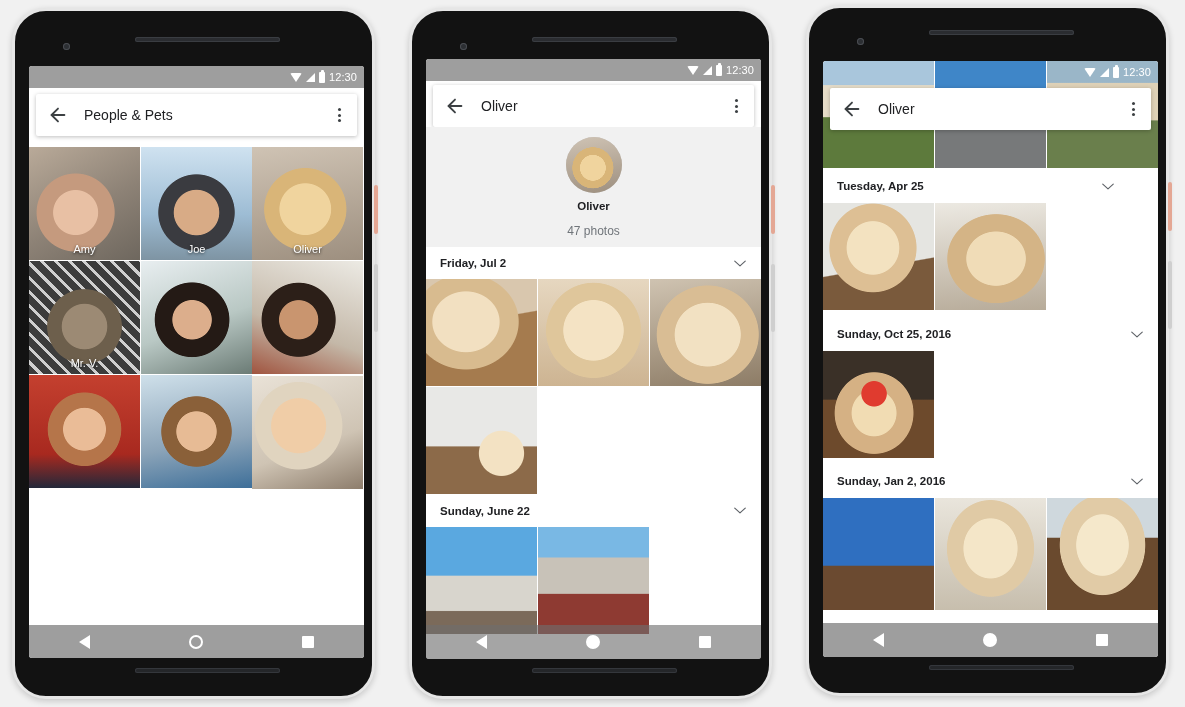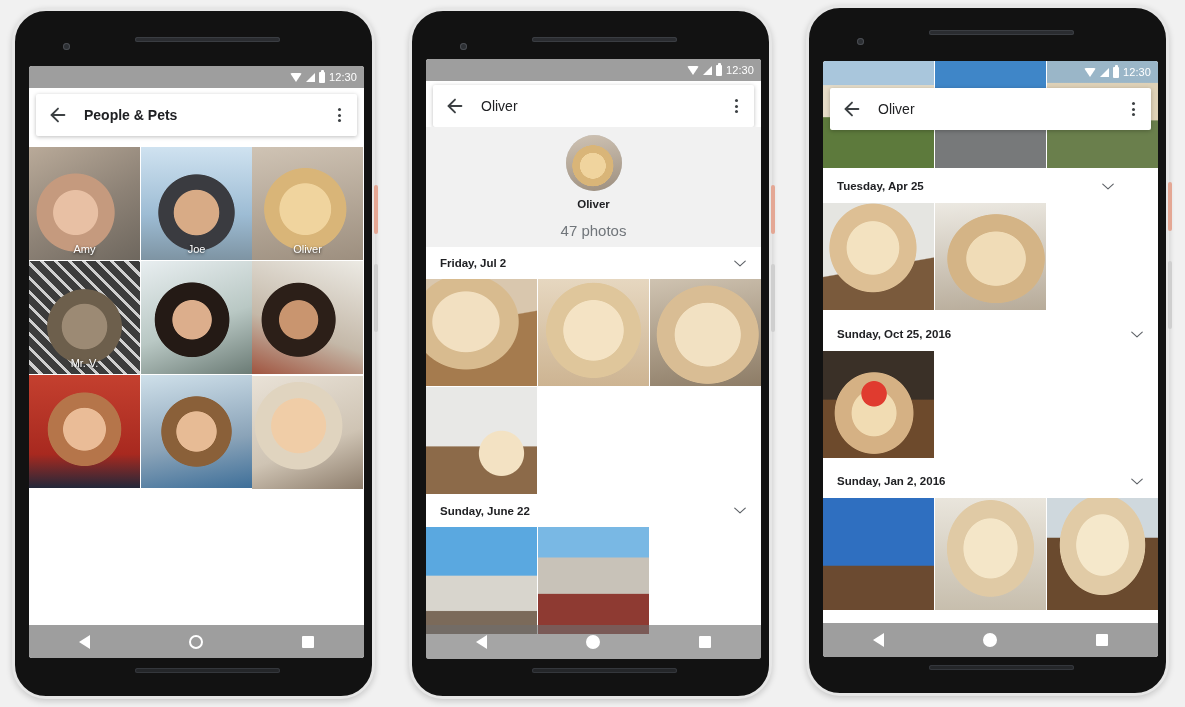--- a/index.html
+++ b/index.html
@@ -142,21 +142,21 @@
   .profile {
     background: #f1f1f1;
     display: flex; flex-direction: column; align-items: center;
     justify-content: center;
   }
   .avatar {
     width: 56px; height: 56px; border-radius: 50%;
     overflow: hidden; position: relative; background: #c8c8c8;
   }
   .profile .p-name { font-size: 11.5px; font-weight: bold; color: #202124; margin-top: 7px; }
-  .profile .p-count { font-size: 15px; color: #70757a; margin-top: 12px; }
+  .profile .p-count { font-size: 12px; color: #70757a; margin-top: 12px; }
 
   
   .navbar {
     position: absolute; left: 0; right: 0; bottom: 0;
     display: flex; align-items: center; justify-content: space-around;
     background: #9e9e9e;
   }
   .navbar.translucent { background: rgba(110,110,110,.62); }
   .nav-back {
     width: 0; height: 0;
@@ -208,21 +208,21 @@
 
   <div class="screen" style="left:14px; top:55px; width:335px; height:592px; border-radius:3px;">
 
     <div class="statusbar" style="height:22px;">
       <span class="ic-wifi" style="border-left-width:6px;border-right-width:6px;border-top-width:9px;"></span>
       <span class="ic-signal" style="border-left-width:9px;border-bottom-width:9px;"></span>
       <span class="ic-battery" style="width:6px;height:11px;"></span>
       <span class="sb-time">12:30</span>
     </div>
 
-    <div class="appbar floating" style="left:7px; top:28px; width:321px; height:42px;font-weight:bold;">
+    <div class="appbar floating" style="left:7px; top:28px; width:321px; height:42px;">
       <svg class="back-icon" viewBox="0 0 24 24" fill="none" stroke="currentColor" stroke-width="2" stroke-linecap="round" stroke-linejoin="round">
           <line x1="19" y1="12" x2="5" y2="12"></line>
           <polyline points="12 19 5 12 12 5"></polyline>
         </svg>
       <span class="title">People &amp; Pets</span>
       <span class="more-icon">
           <i></i>
           <i></i>
           <i></i>
         </span>

